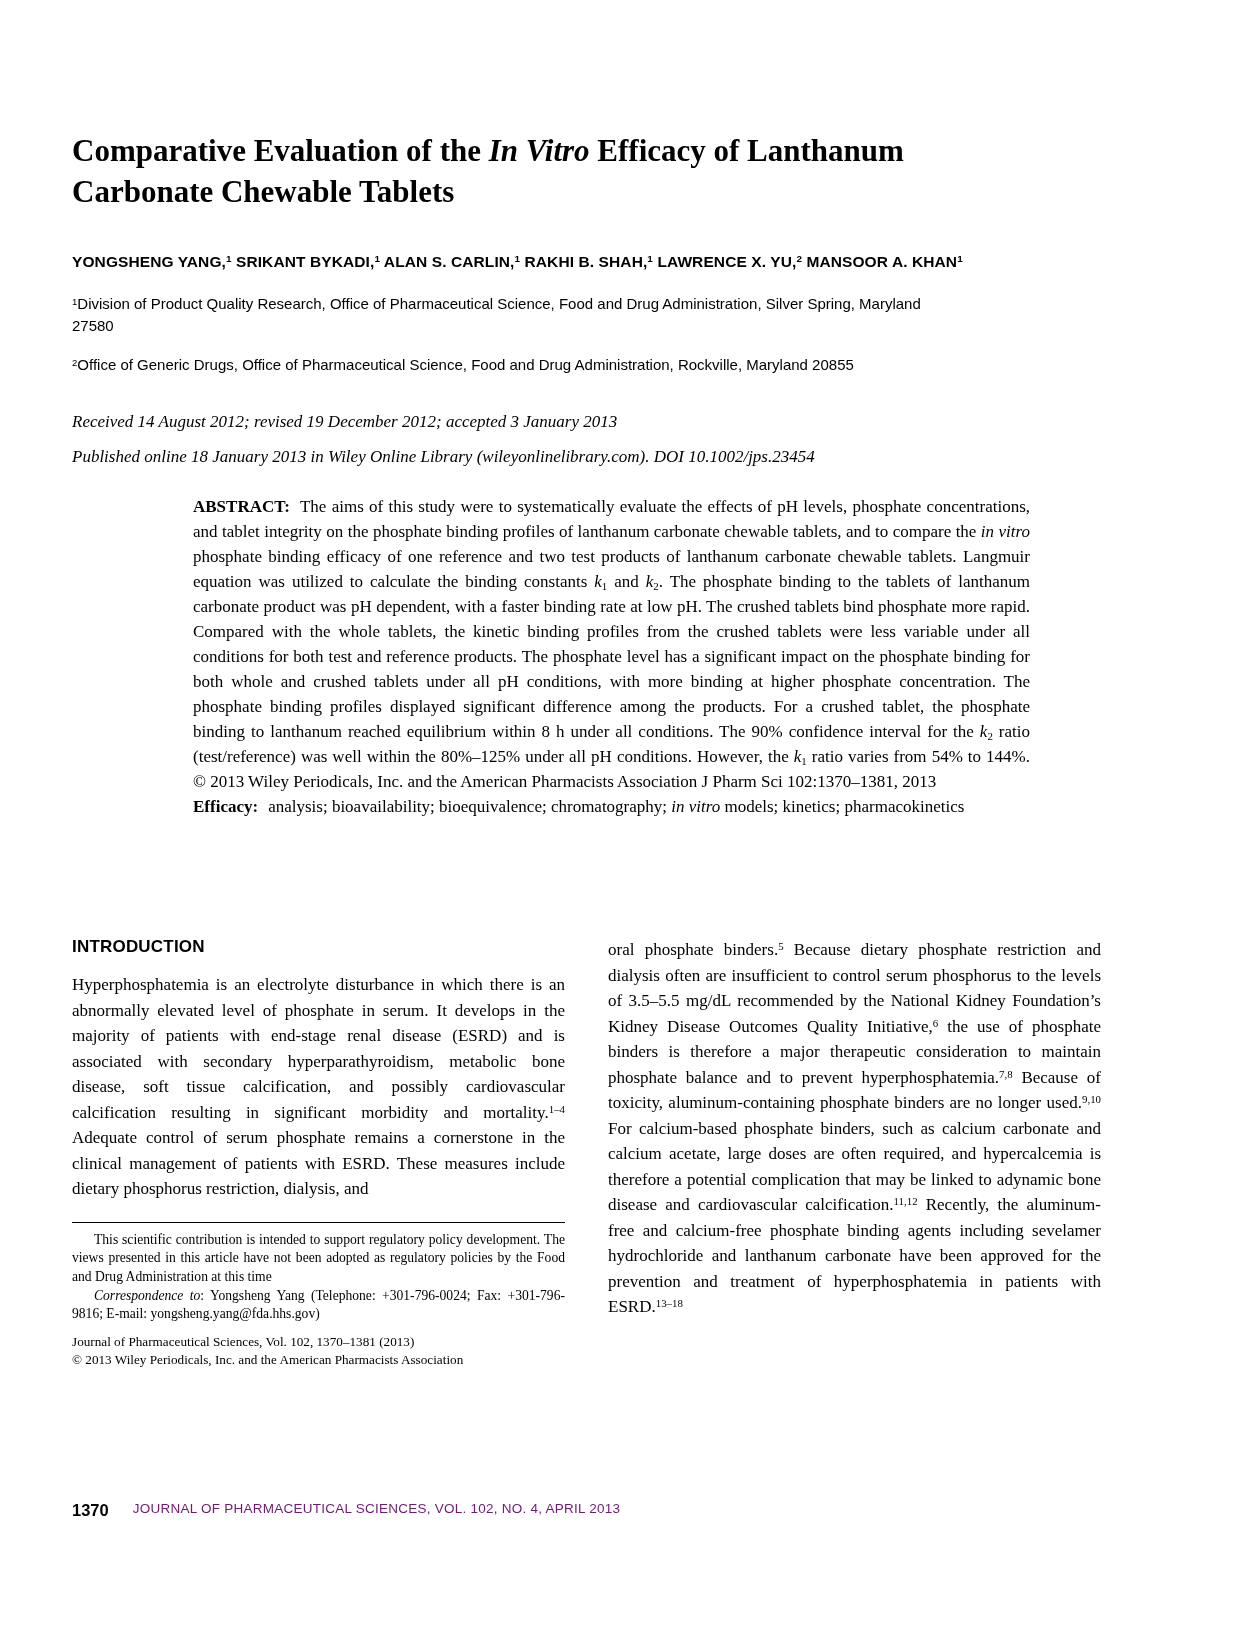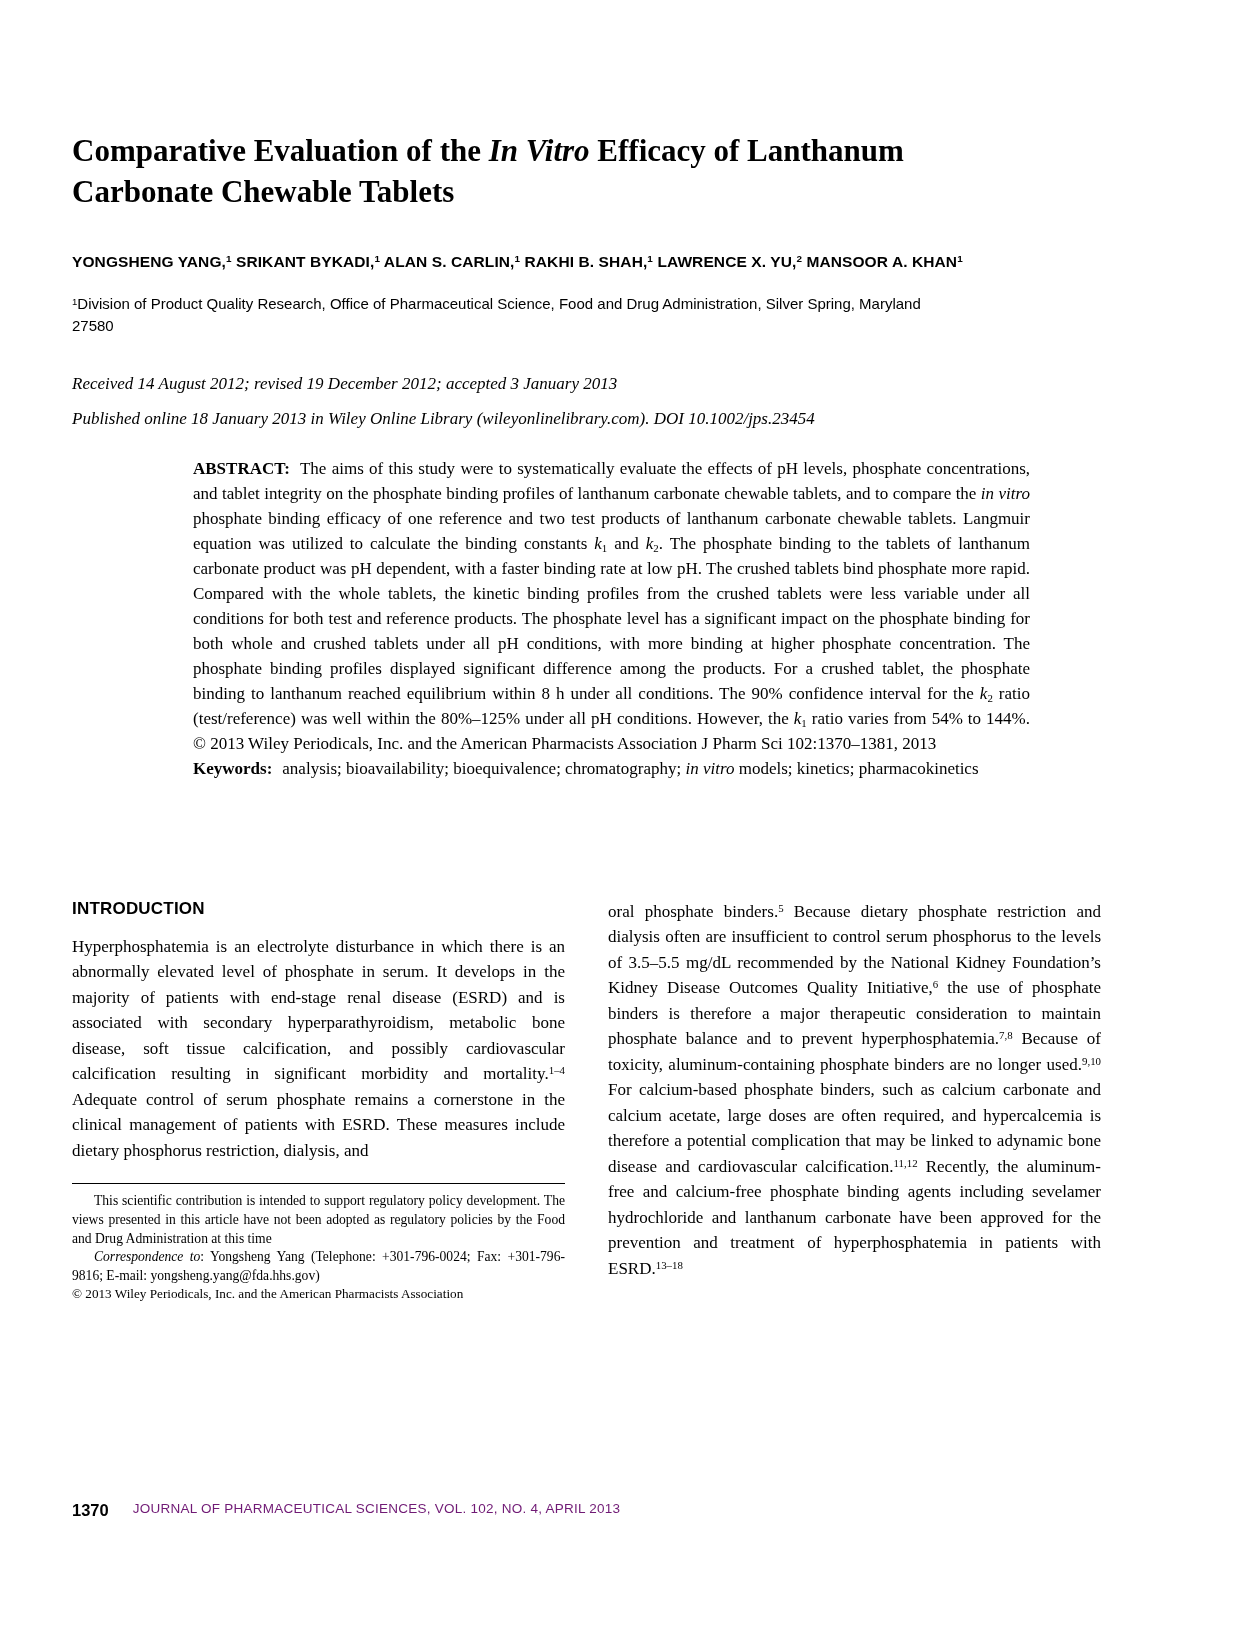--- a/index.html
+++ b/index.html
@@ -133,44 +133,46 @@
 
 <div class="page">
   <div class="content">
 
     <h1 class="title"><span>Comparative Evaluation of the </span><span style="font-style: italic;">In Vitro</span><span> Efficacy of Lanthanum</span><br><span>Carbonate Chewable Tablets</span></h1>
 
     <div class="authors"><span>YONGSHENG YANG,</span><sup>1</sup><span> SRIKANT BYKADI,</span><sup>1</sup><span> ALAN S. CARLIN,</span><sup>1</sup><span> RAKHI B. SHAH,</span><sup>1</sup><span> LAWRENCE X. YU,</span><sup>2</sup><span> MANSOOR A. KHAN</span><sup>1</sup></div>
 
     <p class="affil"><sup>1</sup><span>Division of Product Quality Research, Office of Pharmaceutical Science, Food and Drug Administration, Silver Spring, Maryland</span><br><span>27580</span></p>
 
+    <p class="affil affil-2"><sup>2</sup><span>Office of Generic Drugs, Office of Pharmaceutical Science, Food and Drug Administration, Rockville, Maryland 20855</span></p>
 
     <p class="dates">Received 14 August 2012; revised 19 December 2012; accepted 3 January 2013</p>
 
     <p class="published">Published online 18 January 2013 in Wiley Online Library (wileyonlinelibrary.com). DOI 10.1002/jps.23454</p>
 
     <p class="abstract-block">
       <span class="block-label">ABSTRACT:</span><span><span>The aims of this study were to systematically evaluate the effects of pH levels, phosphate concentrations, and tablet integrity on the phosphate binding profiles of lanthanum carbonate chewable tablets, and to compare the </span><span style="font-style: italic;">in vitro</span><span> phosphate binding efficacy of one reference and two test products of lanthanum carbonate chewable tablets. Langmuir equation was utilized to calculate the binding constants </span><span style="font-style: italic;">k</span><sub>1</sub><span> and </span><span style="font-style: italic;">k</span><sub>2</sub><span>. The phosphate binding to the tablets of lanthanum carbonate product was pH dependent, with a faster binding rate at low pH. The crushed tablets bind phosphate more rapid. Compared with the whole tablets, the kinetic binding profiles from the crushed tablets were less variable under all conditions for both test and reference products. The phosphate level has a significant impact on the phosphate binding for both whole and crushed tablets under all pH conditions, with more binding at higher phosphate concentration. The phosphate binding profiles displayed significant difference among the products. For a crushed tablet, the phosphate binding to lanthanum reached equilibrium within 8 h under all conditions. The 90% confidence interval for the </span><span style="font-style: italic;">k</span><sub>2</sub><span> ratio (test/reference) was well within the 80%–125% under all pH conditions. However, the </span><span style="font-style: italic;">k</span><sub>1</sub><span> ratio varies from 54% to 144%. © 2013 Wiley Periodicals, Inc. and the American Pharmacists Association J Pharm Sci 102:1370–1381, 2013</span></span>
     </p>
 
     <p class="keywords-block">
-      <span class="block-label">Keywords:</span><span><span>analysis; bioavailability; bioequivalence; chromatography; </span><span style="font-style: italic;">in vitro</span><span> models; kinetics; pharmacokinetics</span></span>
+      <span class="block-label">Efficacy:</span><span><span>analysis; bioavailability; bioequivalence; chromatography; </span><span style="font-style: italic;">in vitro</span><span> models; kinetics; pharmacokinetics</span></span>
     </p>
 
     <div class="columns">
 
       <div class="col">
         <h2 class="intro-heading">INTRODUCTION</h2>
 
         <p class="body-par"><span>Hyperphosphatemia is an electrolyte disturbance in which there is an abnormally elevated level of phosphate in serum. It develops in the majority of patients with end-stage renal disease (ESRD) and is associated with secondary hyperparathyroidism, metabolic bone disease, soft tissue calcification, and possibly cardiovascular calcification resulting in significant morbidity and mortality.</span><sup>1–4</sup><span> Adequate control of serum phosphate remains a cornerstone in the clinical management of patients with ESRD. These measures include dietary phosphorus restriction, dialysis, and</span></p>
 
         <div class="footnote">
           <div class="fn-rule"></div>
           <p class="fn-par">This scientific contribution is intended to support regulatory policy development. The views presented in this article have not been adopted as regulatory policies by the Food and Drug Administration at this time</p>
           <p class="fn-par"><span style="font-style: italic;">Correspondence to</span><span>: Yongsheng Yang (Telephone: +301-796-0024; Fax: +301-796-9816; E-mail: yongsheng.yang@fda.hhs.gov)</span></p>
+          <p class="fn-meta">Journal of Pharmaceutical Sciences, Vol. 102, 1370–1381 (2013)</p>
           <p class="fn-meta2">© 2013 Wiley Periodicals, Inc. and the American Pharmacists Association</p>
         </div>
       </div>
 
       <div class="col">
         <p class="body-par"><span>oral phosphate binders.</span><sup>5</sup><span> Because dietary phosphate restriction and dialysis often are insufficient to control serum phosphorus to the levels of 3.5–5.5 mg/dL recommended by the National Kidney Foundation’s Kidney Disease Outcomes Quality Initiative,</span><sup>6</sup><span> the use of phosphate binders is therefore a major therapeutic consideration to maintain phosphate balance and to prevent hyperphosphatemia.</span><sup>7,8</sup><span> Because of toxicity, aluminum-containing phosphate binders are no longer used.</span><sup>9,10</sup><span> For calcium-based phosphate binders, such as calcium carbonate and calcium acetate, large doses are often required, and hypercalcemia is therefore a potential complication that may be linked to adynamic bone disease and cardiovascular calcification.</span><sup>11,12</sup><span> Recently, the aluminum-free and calcium-free phosphate binding agents including sevelamer hydrochloride and lanthanum carbonate have been approved for the prevention and treatment of hyperphosphatemia in patients with ESRD.</span><sup>13–18</sup></p>
       </div>
 
     </div>
   </div>

